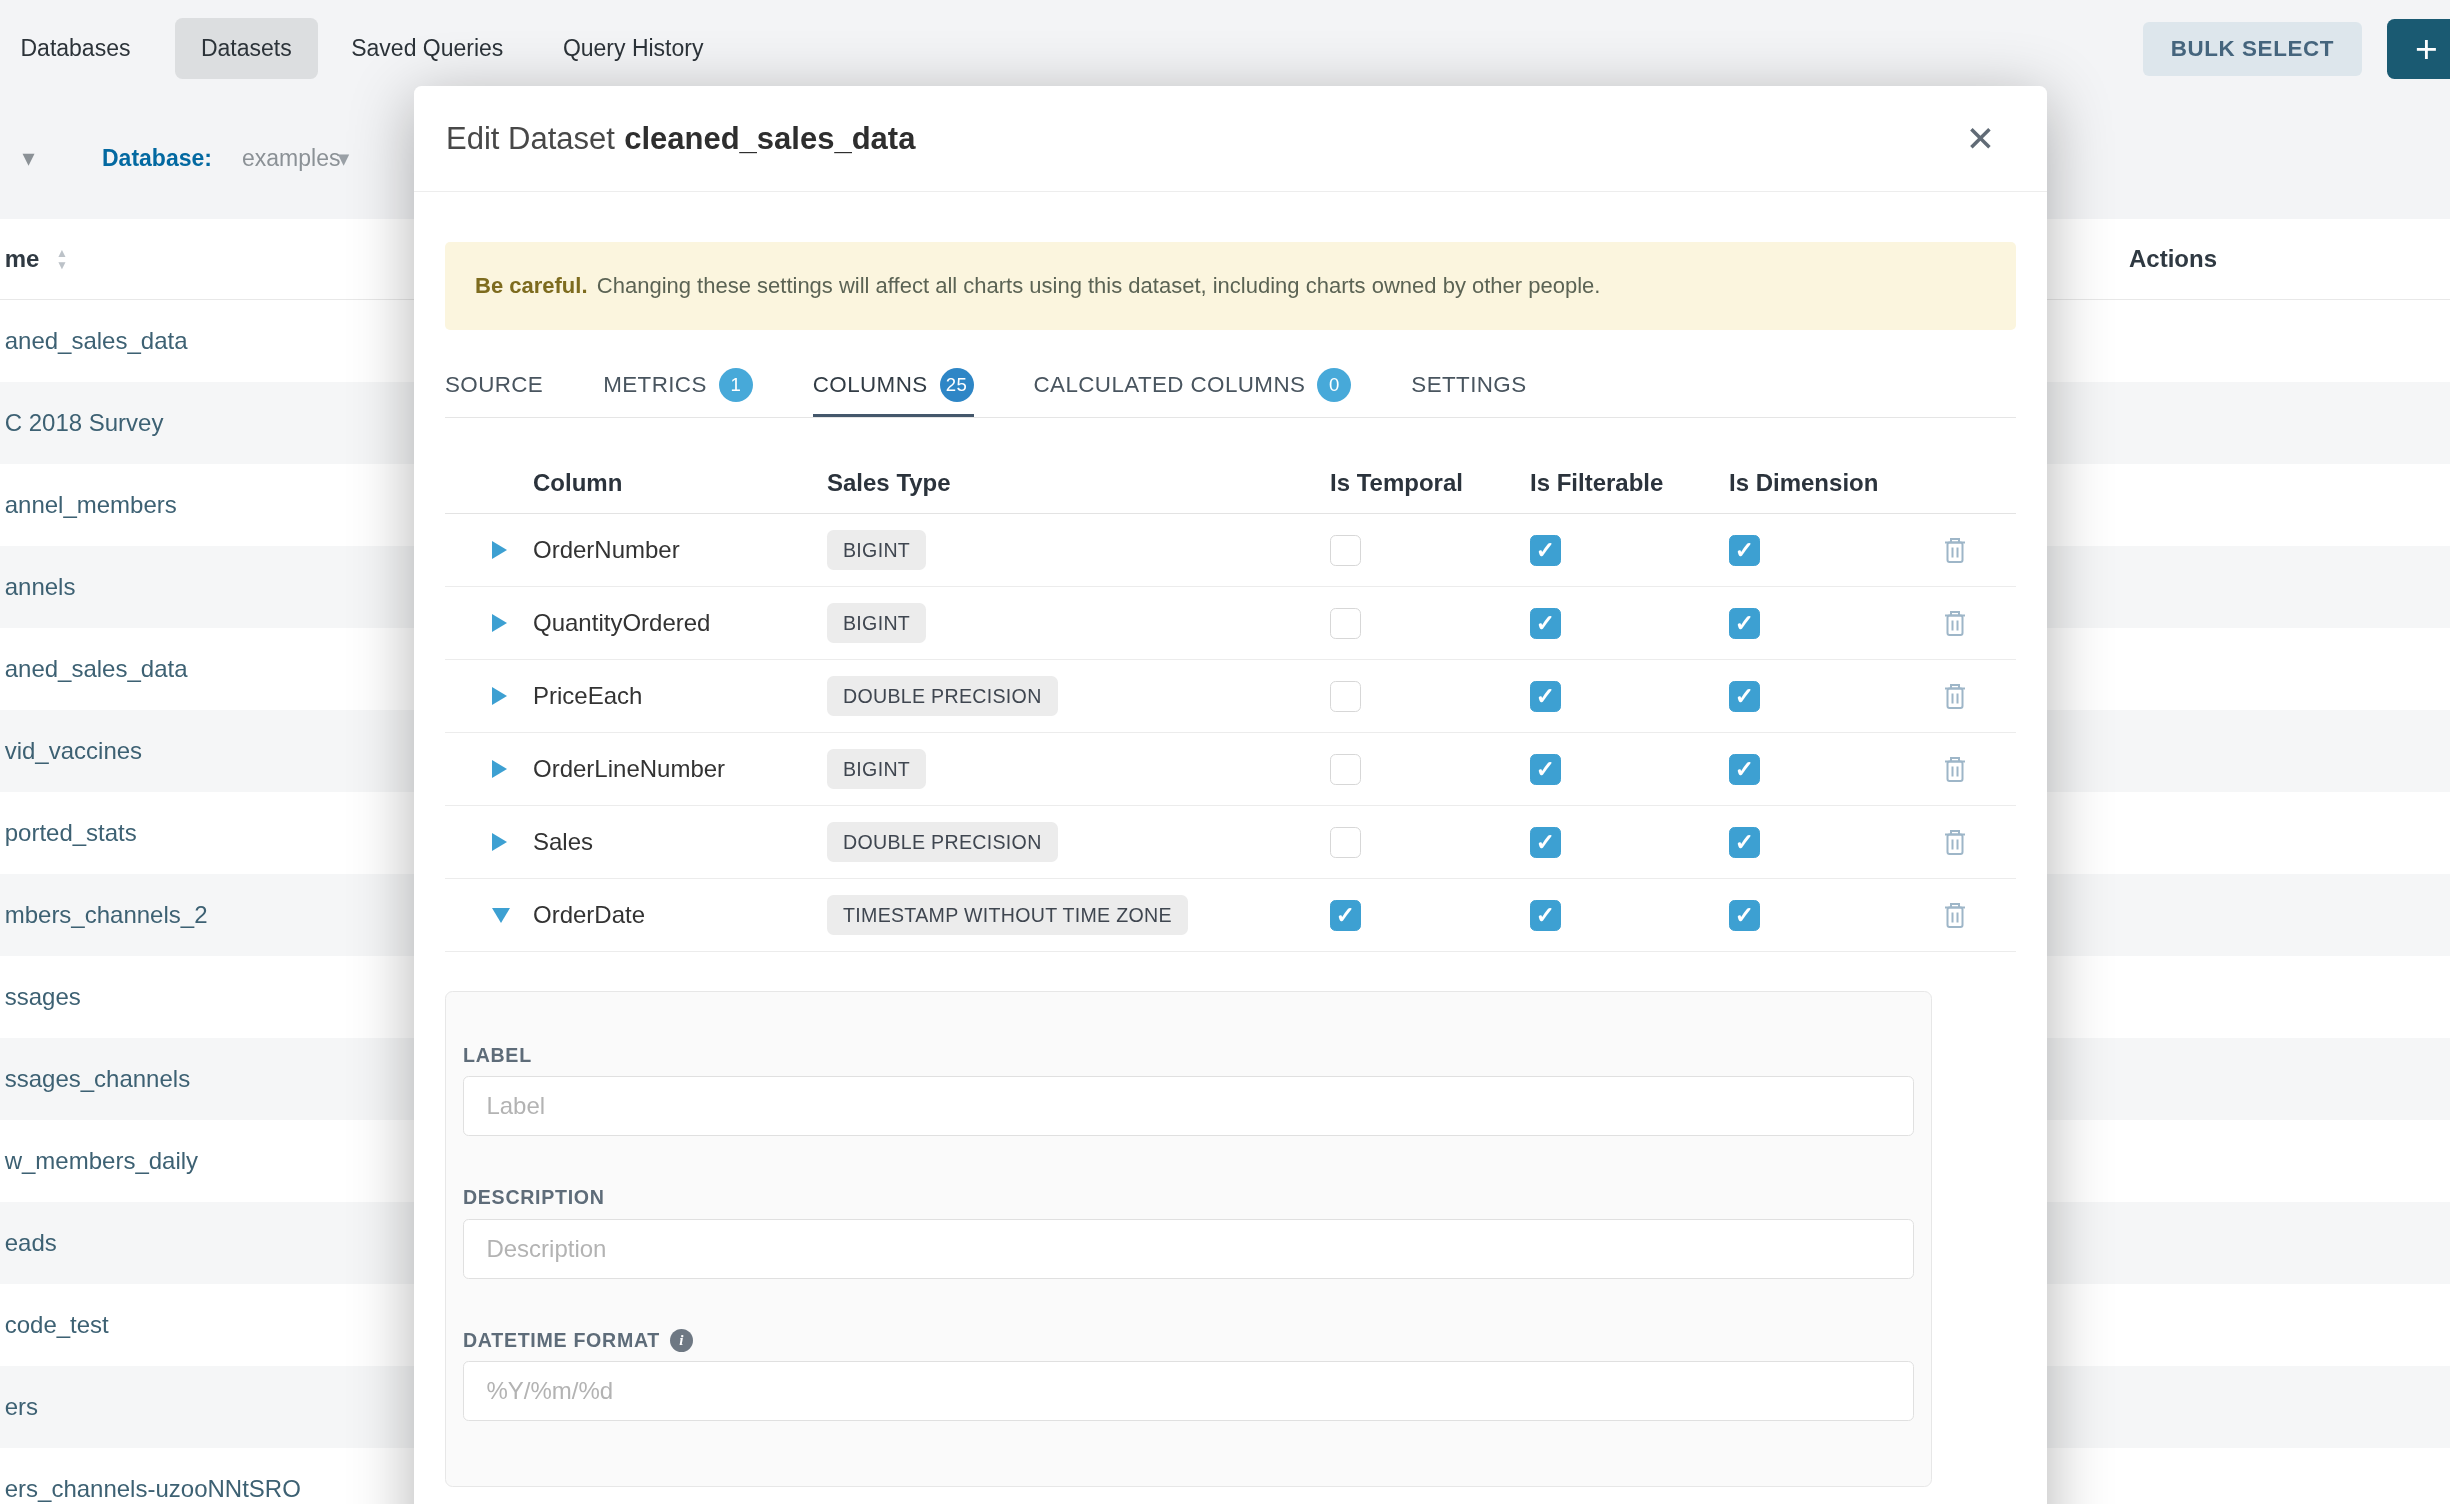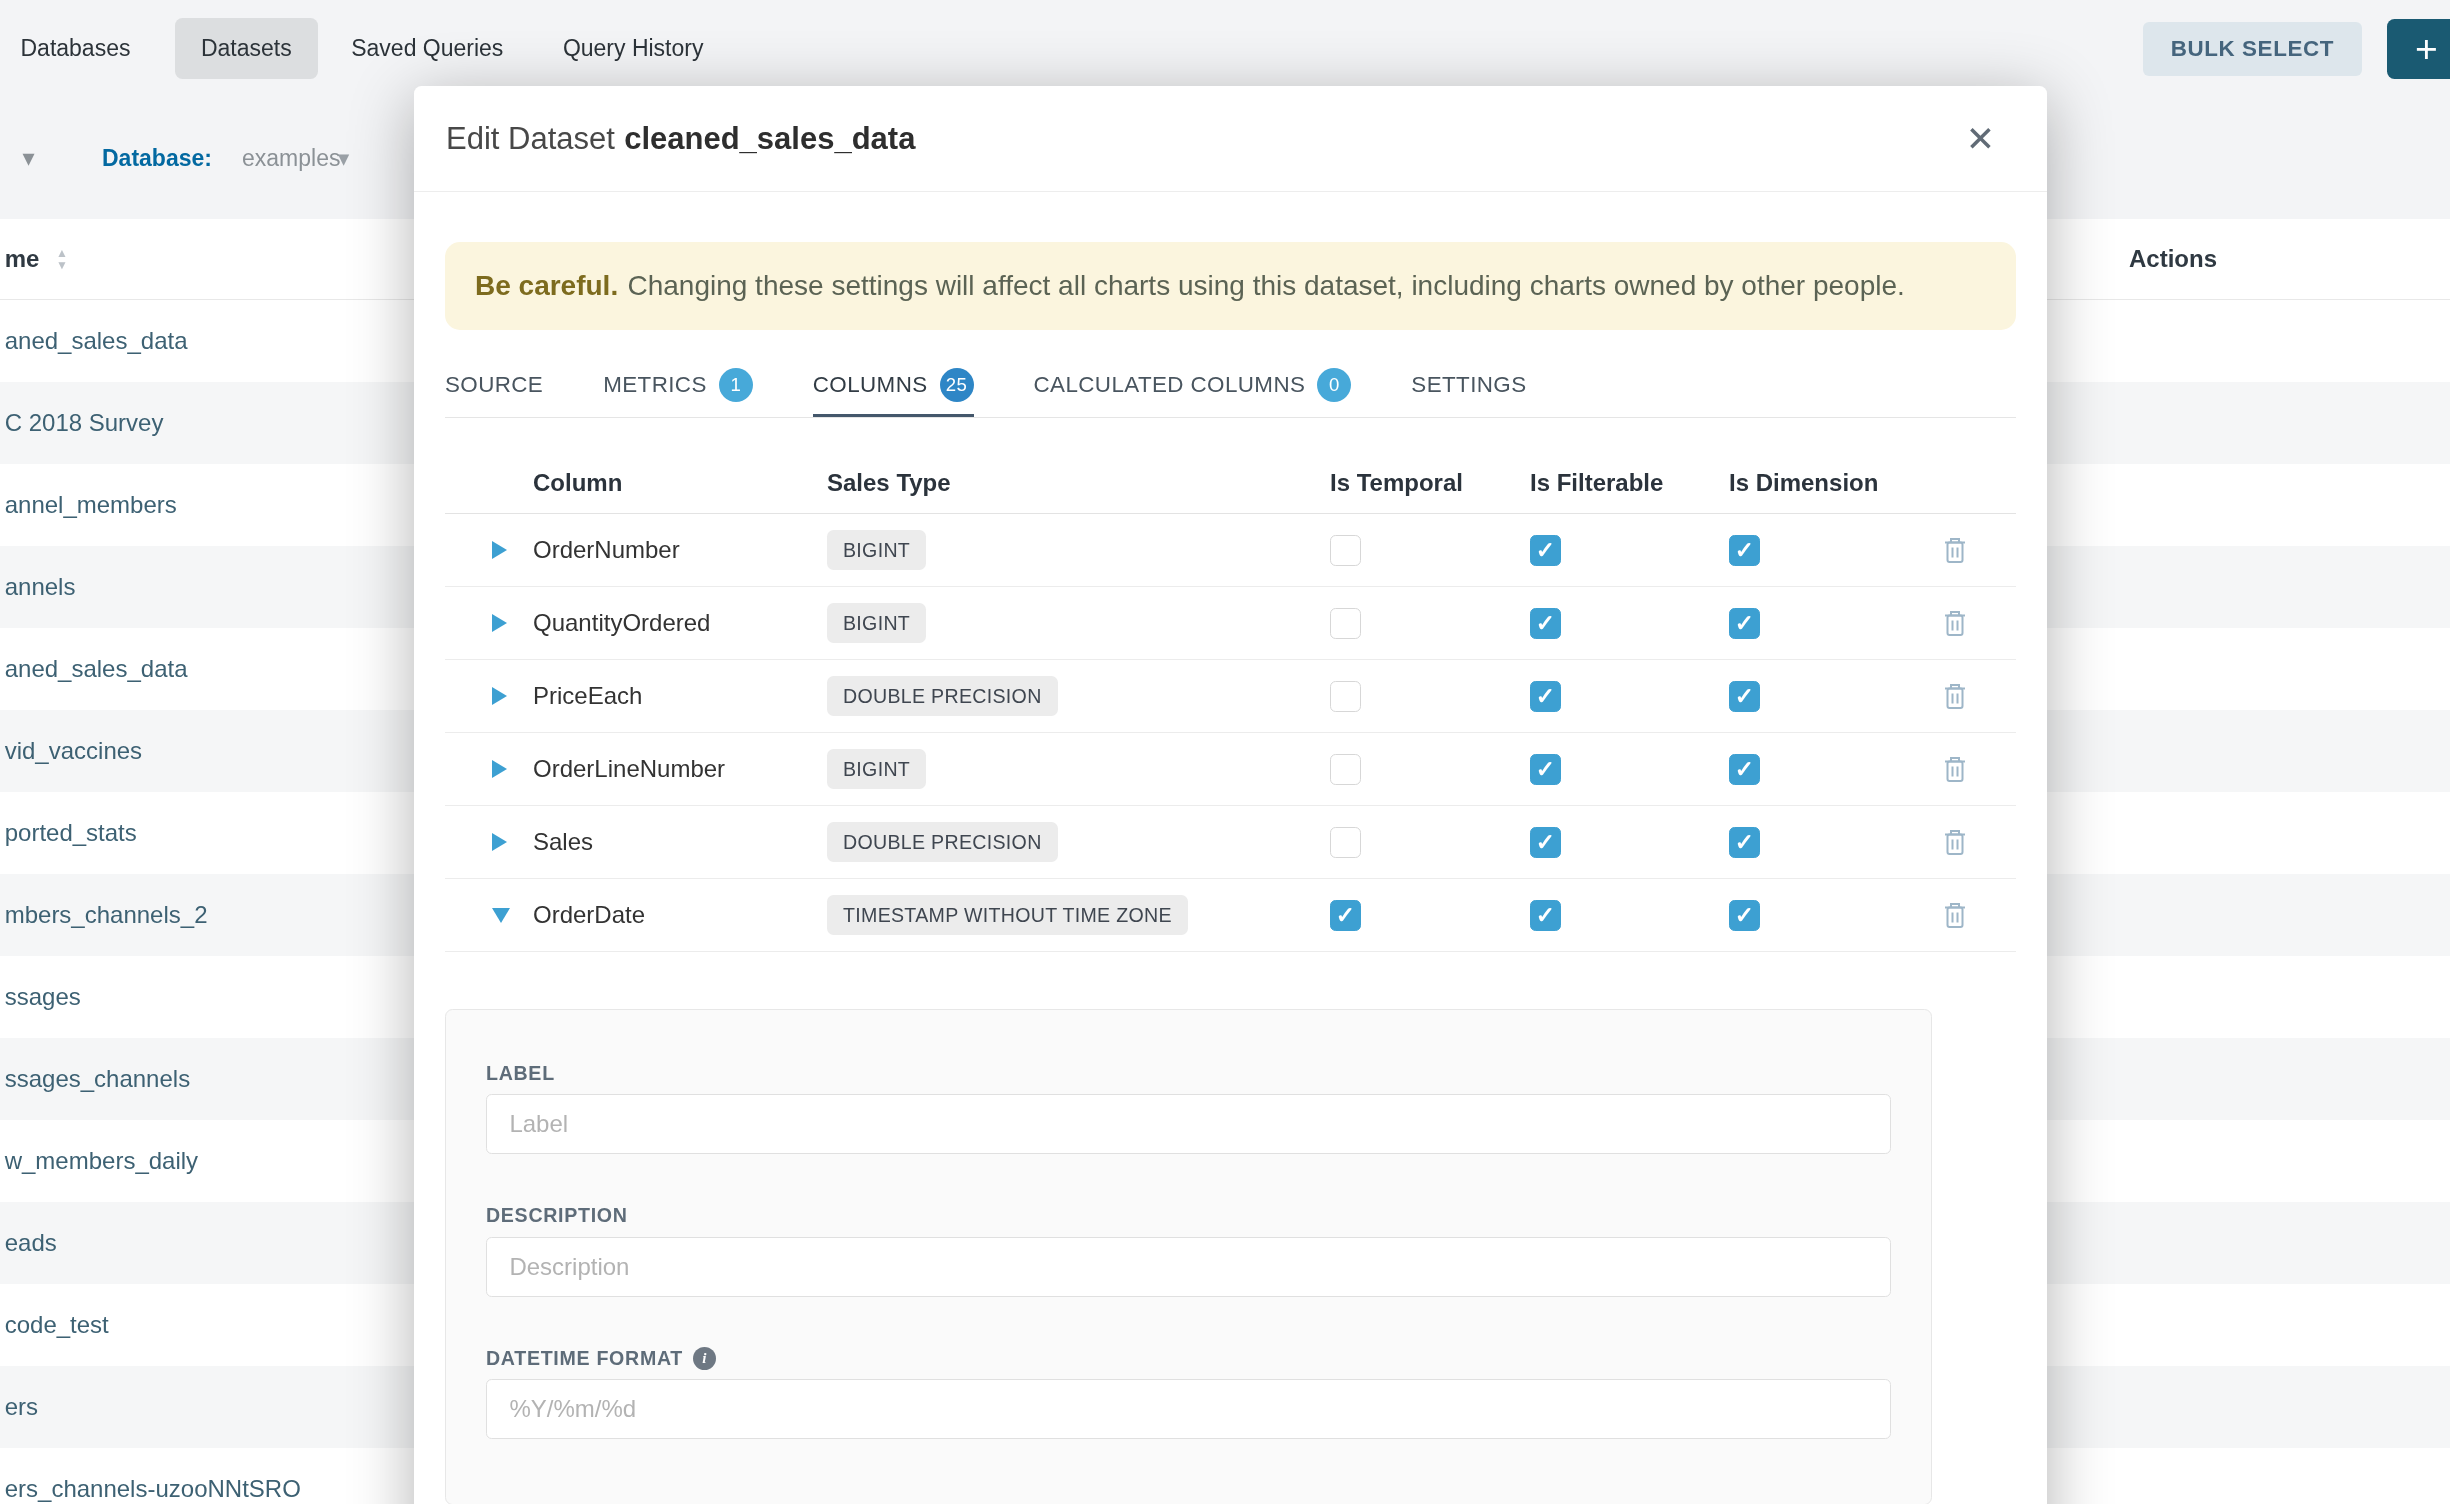--- a/index.html
+++ b/index.html
@@ -44,22 +44,22 @@
   
   .modal { position:absolute; left:414px; top:86px; width:1633px; height:1566px; background:#ffffff;
            border-radius:7.5px; box-shadow:0 13px 65px rgba(0,0,0,0.30); }
   .modal-header { height:106px; display:flex; align-items:center; padding:0 52px 0 32px; border-bottom:0.9px solid #ededed; }
   .modal-title { font-size:31px; color:#484848; }
   .modal-title b { color:#2e2e2e; margin-left:9.3px; }
   .close-btn { margin-left:auto; font-size:35px; color:#616b76; cursor:pointer; line-height:1; }
 
   .modal-body { padding:0 31px; }
 
-  .warning-banner { margin-top:50px; height:88px; background:#fbf5de; border-radius:15px;
-                    display:flex; align-items:center; padding:0 30px; font-size:28px; color:#5b6354; }
+  .warning-banner { margin-top:50px; height:88px; background:#fbf5de; border-radius:5px;
+                    display:flex; align-items:center; padding:0 30px; font-size:22px; color:#5b6354; }
   .warning-banner b { color:#7d6b1e; margin-right:9.3px; }
 
   
   .tabs { margin-top:26px; display:flex; gap:60px; border-bottom:0.9px solid #e5e5e5; height:62px; }
   .tab { display:flex; align-items:center; gap:12px; font-size:22.4px; letter-spacing:0.4px; color:#49555f;
          border-bottom:3.7px solid transparent; cursor:pointer; white-space:nowrap; }
   .tab[data-active="true"] { border-bottom-color:#44576b; color:#323c45; }
   .badge { min-width:34px; height:34px; padding:0 5.6px; border-radius:17.7px; background:#47a9d9; color:#ffffff;
            font-size:18.6px; display:flex; align-items:center; justify-content:center; }
   .tab[data-active="true"] .badge { background:#2e86c6; }
@@ -74,22 +74,22 @@
                                  border-top:15px solid #3da0d2; border-bottom:none; }
   .type-pill { display:inline-block; background:#ececec; border-radius:6.5px; padding:8.4px 16px;
                font-size:19.6px; color:#3f4650; letter-spacing:0.3px; white-space:nowrap; }
   .cb { width:31px; height:31px; border-radius:5.6px; border:1.9px solid #d7d7d7; background:#fff;
         display:flex; align-items:center; justify-content:center; cursor:pointer; }
   .cb[data-checked="true"] { background:#3da0d2; border-color:#3da0d2; }
   .cb[data-checked="true"]::after { content:"✓"; color:#fff; font-size:23px; font-weight:700; }
   .trash { width:24px; height:29px; cursor:pointer; }
 
   
-  .expand-panel { margin-top:57px; width:1487px; background:#fafafa; border:0.9px solid #e7e7e7;
-                  border-radius:7.5px; padding:52px 40px 65px; }
+  .expand-panel { margin-top:39px; width:1487px; background:#fafafa; border:0.9px solid #e7e7e7;
+                  border-radius:7.5px; padding:52px 17px 65px; }
   .field-group { margin-top:50px; }
   .field-group:first-child { margin-top:0; }
   .field-label { display:flex; align-items:center; gap:10.3px; font-size:19.6px; letter-spacing:0.7px;
                  color:#5e6c79; font-weight:600; }
   .info-icon { width:23px; height:23px; border-radius:50%; background:#6e7883; color:#fff; font-size:15px;
                font-style:italic; font-family:"Liberation Serif", serif; display:flex; align-items:center;
                justify-content:center; cursor:pointer; }
   .text-input { margin-top:9.3px; width:100%; height:60px; background:#fff; border:0.9px solid #e0e0e0;
                 border-radius:5.6px; padding:0 22.4px; font-size:24px; color:#333; font-family:"Liberation Sans",sans-serif; outline:none; }
   .text-input::placeholder { color:#b3b3b3; }

